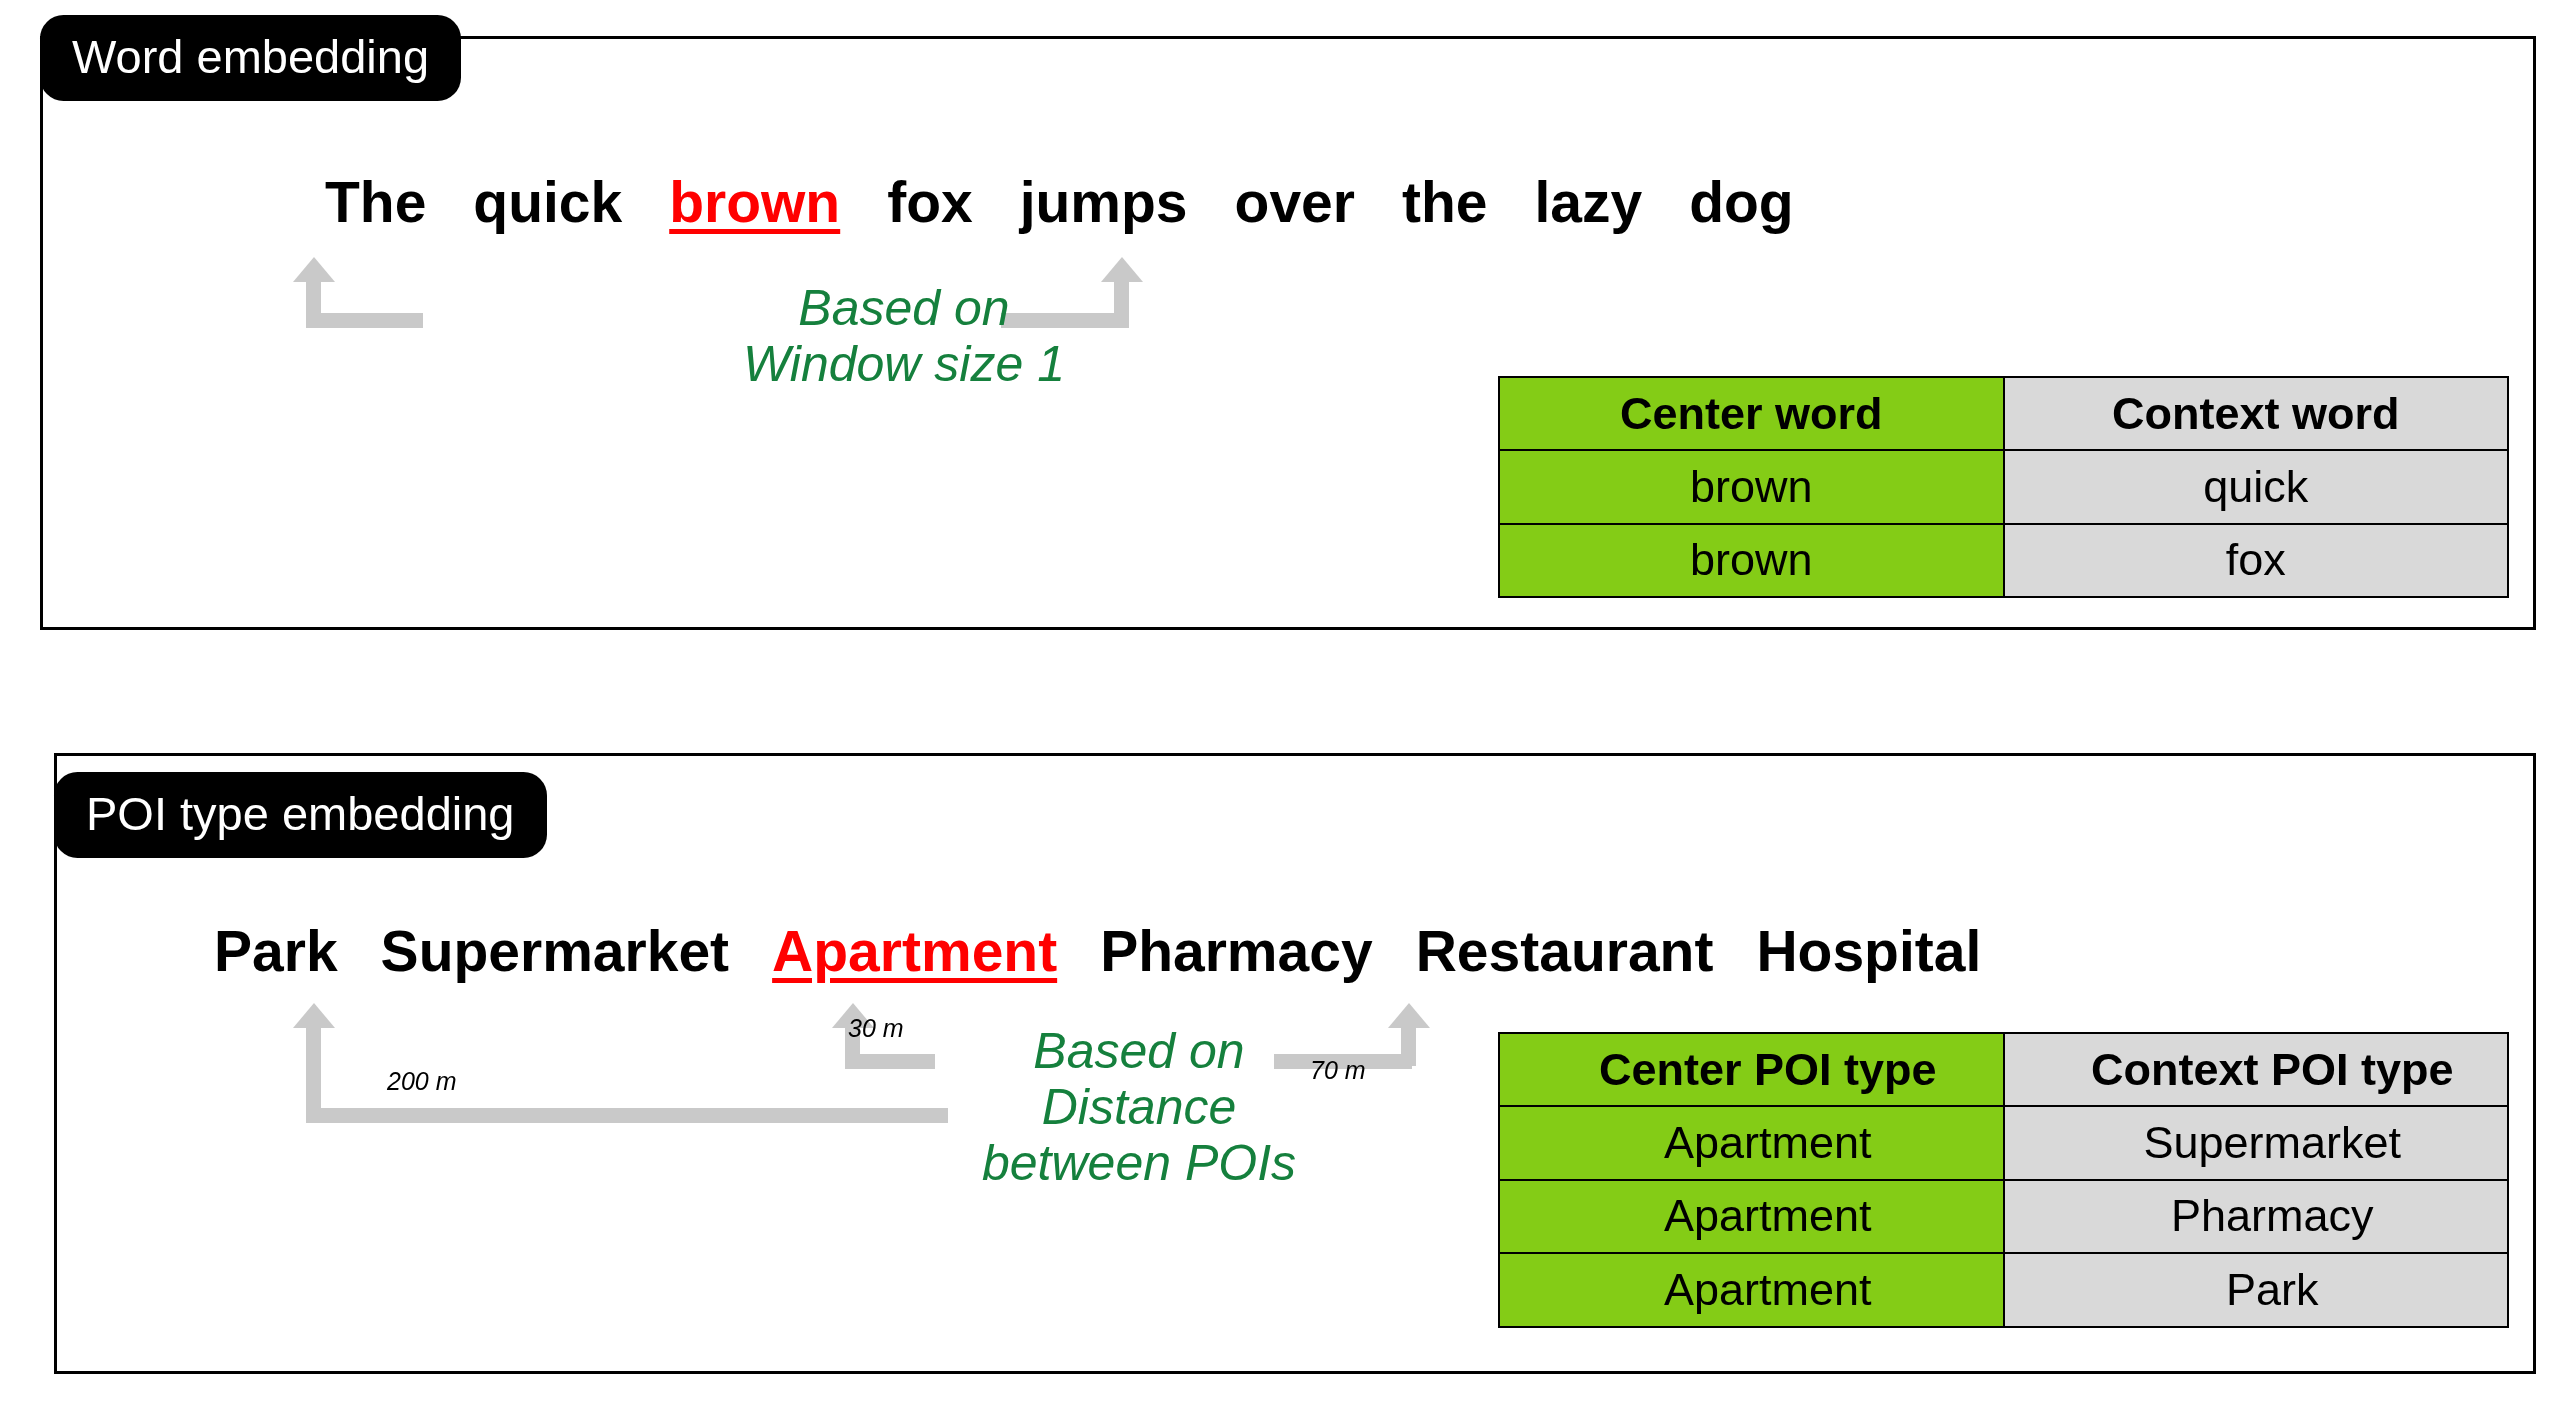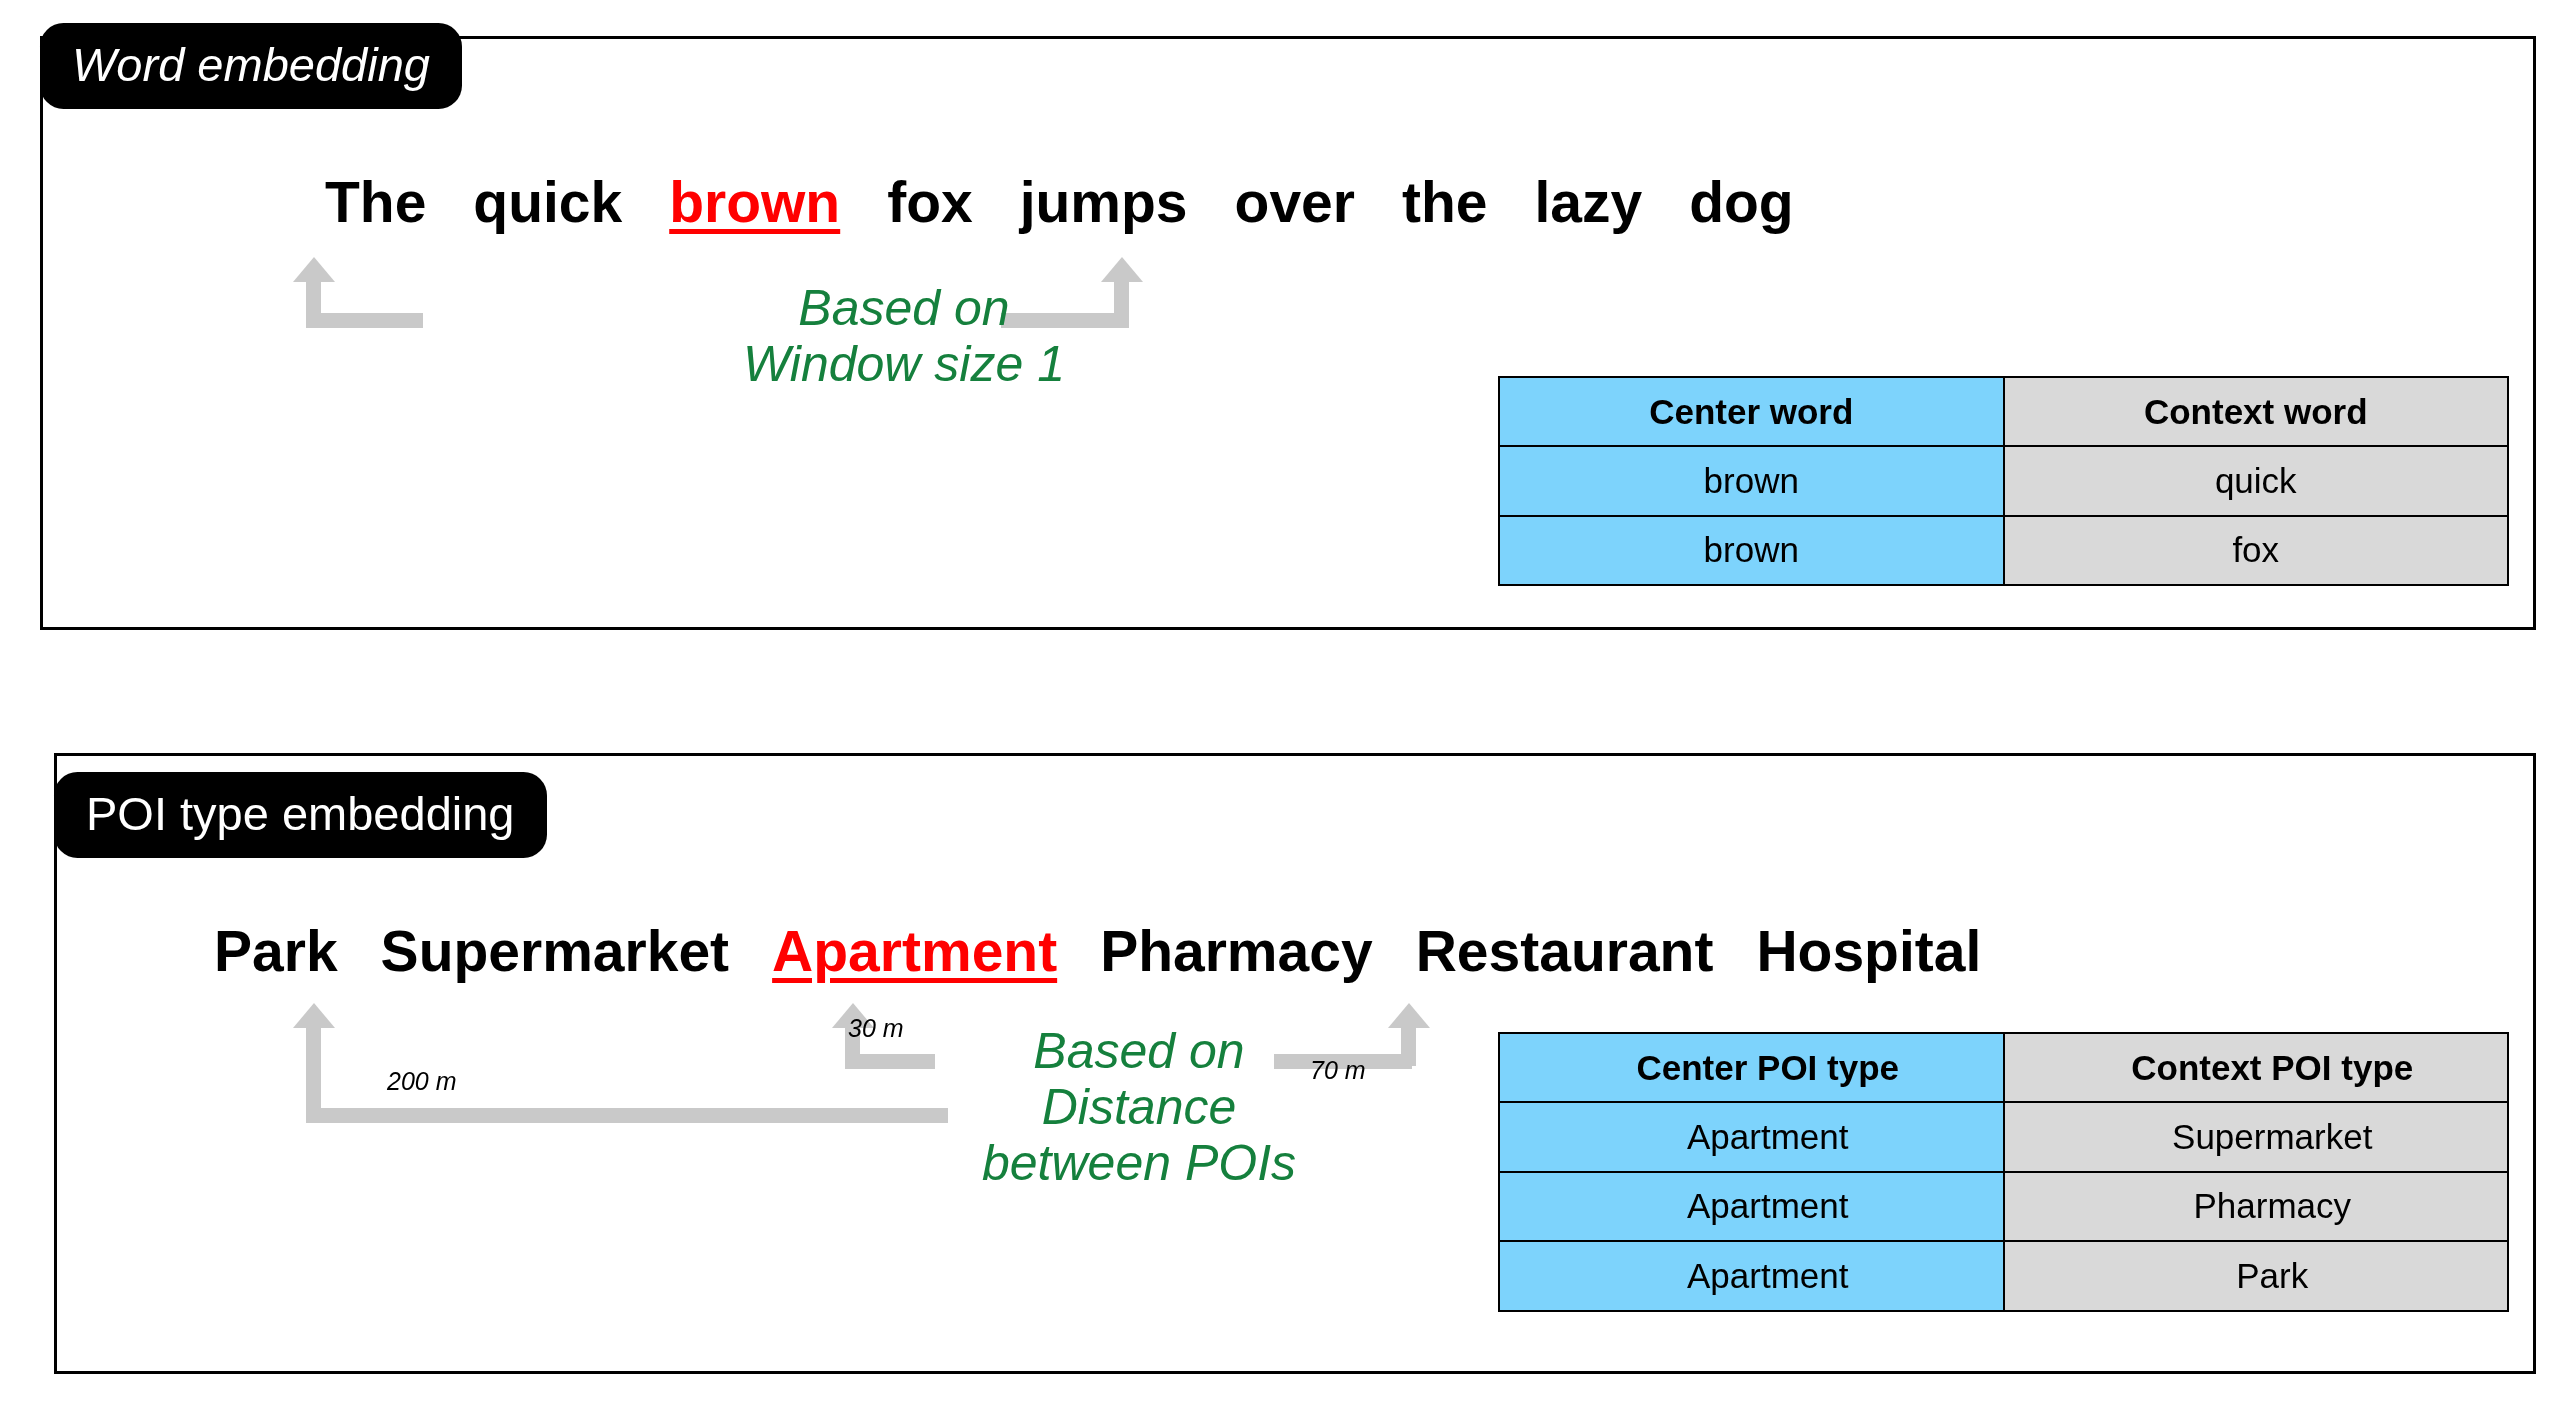--- a/index.html
+++ b/index.html
@@ -39,21 +39,21 @@
     position: absolute;
     background: #000000;
     color: #ffffff;
     border-radius: 23.5px;
     font-size: 47px;
     line-height: 1;
     padding: 18px 32px 21px 32px;
     white-space: nowrap;
     z-index: 5;
   }
-  #badge-word { left: 40px;  top: 23px; font-style: italic; }
+  #badge-word { left: 40px;  top: 15px; }
   #badge-poi  { left: 54px;  top: 732px; margin-top: 40px; }
 
   
   .token-row {
     position: absolute;
     display: flex;
     align-items: baseline;
     font-weight: bold;
     white-space: nowrap;
   }
@@ -101,22 +101,22 @@
     font-style: italic;
     font-size: 25px;
     color: #000000;
     white-space: nowrap;
   }
 
   
   table.pairs {
     position: absolute;
     border-collapse: collapse;
-    font-size: 35px;
-    background: #7dd3fc;
+    font-size: 45px;
+    background: #84cc16;
   }
   table.pairs th, table.pairs td {
     border: 2.1px solid #000000;
     text-align: center;
     padding: 9.7px 7px;
     font-weight: normal;
     color: #000000;
   }
   table.pairs th { font-weight: bold; }
   table.pairs th.shaded, table.pairs td.shaded { background: #d9d9d9; }

